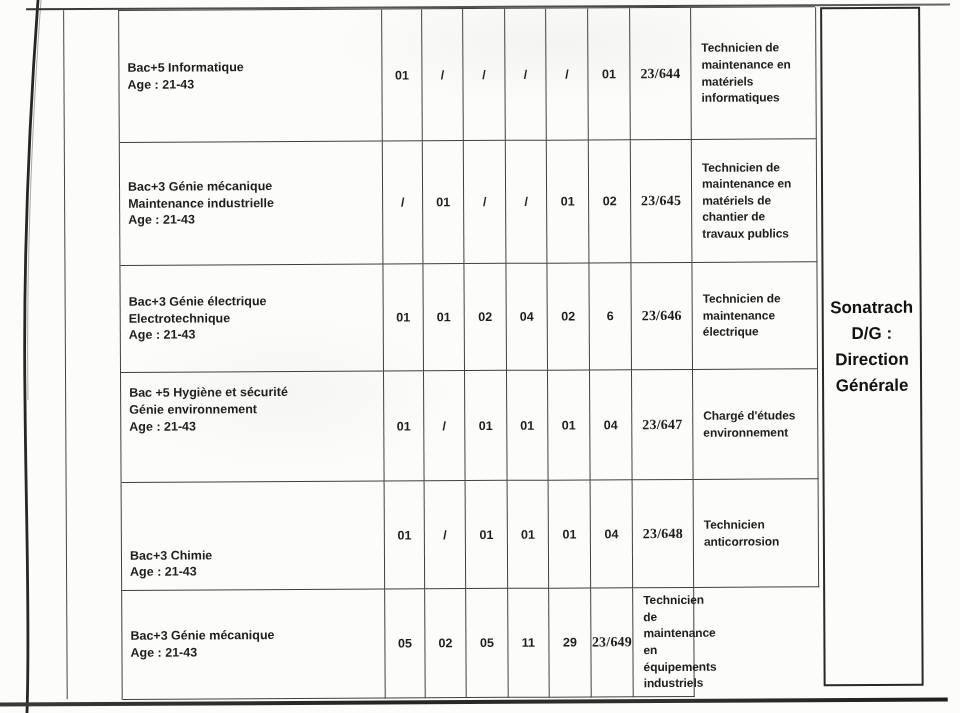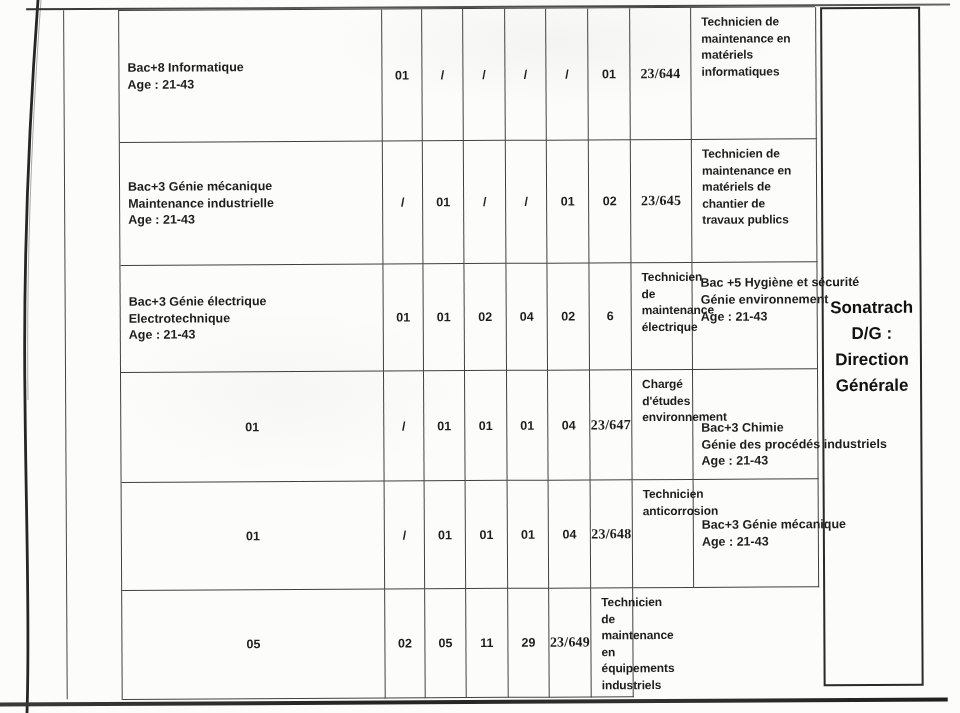--- a/index.html
+++ b/index.html
@@ -31,21 +31,21 @@
   .cell { border-right:1.5px solid #404040; border-bottom:1.5px solid #404040;
     display:flex; align-items:center; justify-content:center;
     font-weight:bold; font-size:12.5px; color:#1d1d1d; }
   .qual { flex-direction:column; align-items:flex-start; justify-content:center;
     padding:6px 6px 6px 8px; line-height:1.34; }
   .qual.align-top { justify-content:flex-start; padding-top:12px; }
   .qual.align-bottom { justify-content:flex-end; padding-bottom:9px; }
   .qual-line { white-space:nowrap; }
   .num {}
   .ref { font-family:"Liberation Serif", serif; font-size:14px; letter-spacing:0.2px; }
-  .job { justify-content:flex-start; align-items:flex-start; text-align:left;
+  .job { justify-content:flex-start; align-items:center; text-align:left;
     padding:6px 6px 6px 10px; font-size:12px; letter-spacing:-0.1px; line-height:1.38; }
   .job .job-text { width:100%; }
 
   .orgbox { position:absolute; left:822px; top:9px; width:100px; height:679px;
     border:2.6px solid #292929;
     display:flex; flex-direction:column; align-items:center; justify-content:center;
     text-align:center; font-size:17px; font-weight:bold; color:#111; line-height:26px; }
 
   .edge-svg { position:absolute; left:0; top:0; }
 </style>
@@ -58,21 +58,21 @@
 </svg>
 
 <div class="scan">
 
   <div class="topline"></div>
   <div class="leftcol"></div>
 
   <div class="grid">
 
     <div class="cell qual">
-      <div class="qual-line">Bac+8 Informatique</div>
+      <div class="qual-line">Bac+5 Informatique</div>
       <div class="qual-line">Age : 21-43</div>
     </div>
     <div class="cell num">01</div>
     <div class="cell num">/</div>
     <div class="cell num">/</div>
     <div class="cell num">/</div>
     <div class="cell num">/</div>
     <div class="cell num">01</div>
     <div class="cell ref">23/644</div>
     <div class="cell job">
@@ -99,20 +99,21 @@
       <div class="qual-line">Bac+3 Génie électrique</div>
       <div class="qual-line">Electrotechnique</div>
       <div class="qual-line">Age : 21-43</div>
     </div>
     <div class="cell num">01</div>
     <div class="cell num">01</div>
     <div class="cell num">02</div>
     <div class="cell num">04</div>
     <div class="cell num">02</div>
     <div class="cell num">6</div>
+    <div class="cell ref">23/646</div>
     <div class="cell job">
       <div class="job-text">Technicien de maintenance électrique</div>
     </div>
 
     <div class="cell qual align-top">
       <div class="qual-line">Bac +5 Hygiène et sécurité</div>
       <div class="qual-line">Génie environnement</div>
       <div class="qual-line">Age : 21-43</div>
     </div>
     <div class="cell num">01</div>
@@ -121,21 +122,20 @@
     <div class="cell num">01</div>
     <div class="cell num">01</div>
     <div class="cell num">04</div>
     <div class="cell ref">23/647</div>
     <div class="cell job">
       <div class="job-text">Chargé d'études environnement</div>
     </div>
 
     <div class="cell qual align-bottom">
       <div class="qual-line">Bac+3  Chimie</div>
-      <div class="qual-line">Génie des procédés industriels</div>
       <div class="qual-line">Age : 21-43</div>
     </div>
     <div class="cell num">01</div>
     <div class="cell num">/</div>
     <div class="cell num">01</div>
     <div class="cell num">01</div>
     <div class="cell num">01</div>
     <div class="cell num">04</div>
     <div class="cell ref">23/648</div>
     <div class="cell job">

